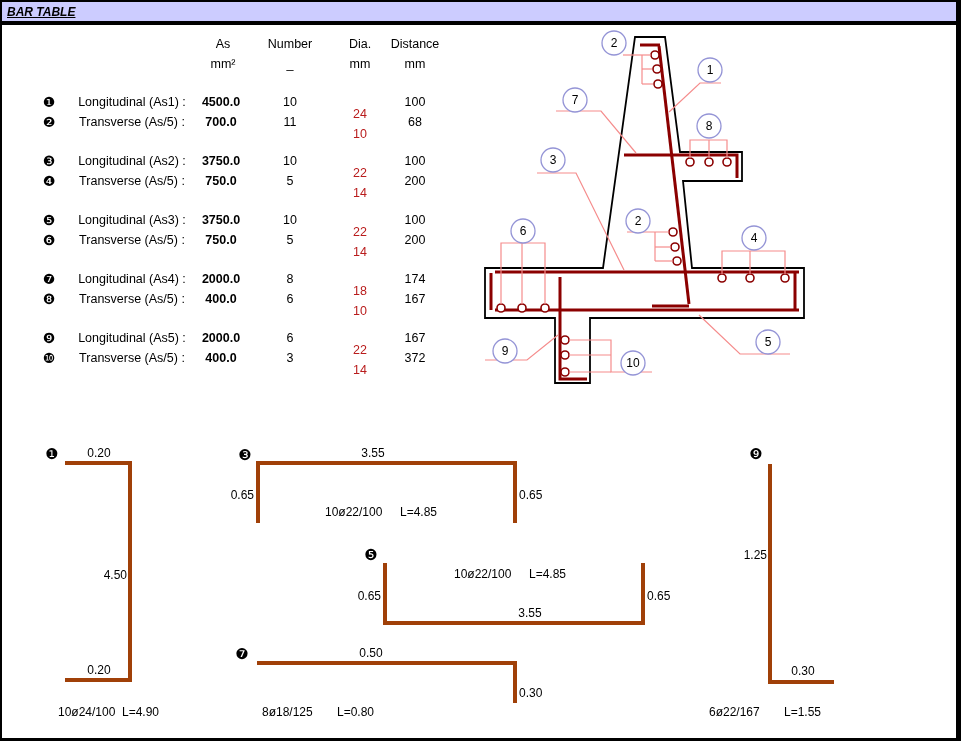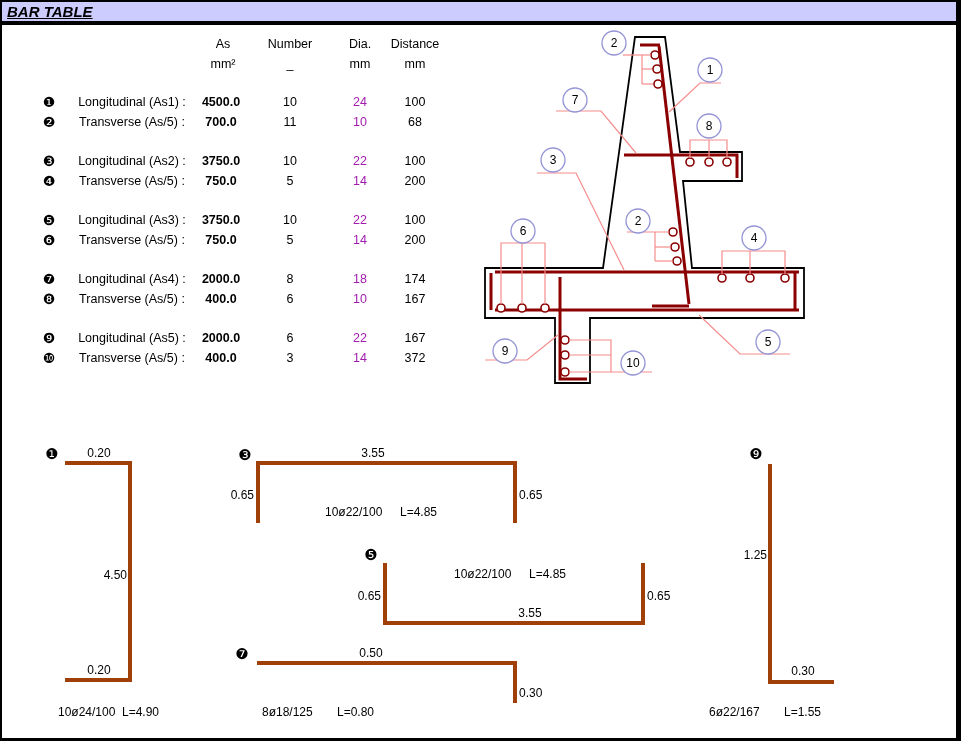--- a/index.html
+++ b/index.html
@@ -2,32 +2,32 @@
 <html><head>
 <meta charset="utf-8">
 <style>
   html,body{margin:0;padding:0;background:#fff;}
   body{font-family:"Liberation Sans","DejaVu Sans",sans-serif;color:#000;}
   #page{position:relative;width:961px;height:741px;box-sizing:border-box;
         border-top:2px solid #000;border-left:2px solid #000;
         border-right:5px solid #000;border-bottom:3px solid #000;
         background:#fff;overflow:hidden;}
   .titlebar{position:absolute;left:0;top:0;width:100%;height:19px;background:#CCCCFF;}
-  .titlebar span{display:inline-block;font-size:15px;font-weight:bold;font-style:italic;
+  .titlebar span{display:inline-block;font-size:12px;font-weight:bold;font-style:italic;
         text-decoration:underline;padding-left:5px;line-height:19px;}
   .blackrule{position:absolute;left:0;top:19px;width:100%;height:4px;background:#000;}
 
   .bar-table{position:absolute;left:28px;top:32px;width:412px;}
   .tr{display:grid;grid-template-columns:38px 128px 54px 80px 60px 50px;
       height:20px;line-height:20px;font-size:12.5px;}
   .c-bullet{text-align:center;font-size:14px;}
   .c-label{text-align:center;white-space:nowrap;}
   .c-as{text-align:center;font-weight:bold;padding-right:4px;}
   .c-num,.c-dia,.c-dist,.c-h{text-align:center;}
-  .c-dia{color:#a21caf;}
+  .c-dia{color:#b91c1c;margin-top:12px;}
   .tbody{margin-top:18px;}
   .group{margin-bottom:19px;}
 
   svg{position:absolute;}
   svg text{font-family:"Liberation Sans","DejaVu Sans",sans-serif;}
   .dim{font-size:12px;fill:#000;}
   .cap{font-size:12px;fill:#000;}
   .bullet-glyph{font-size:15px;fill:#000;}
   .callout-num{font-size:12px;fill:#000;}
 </style>

